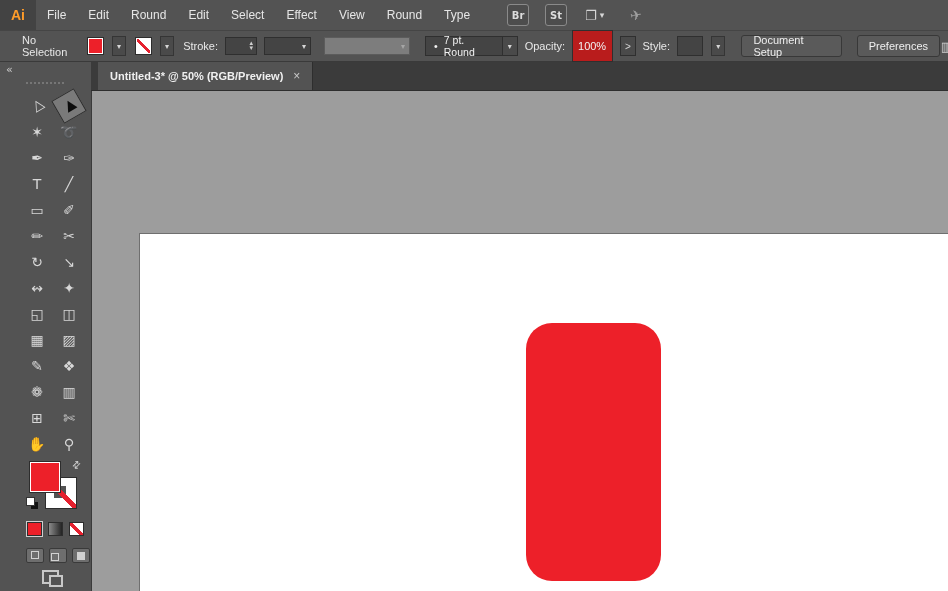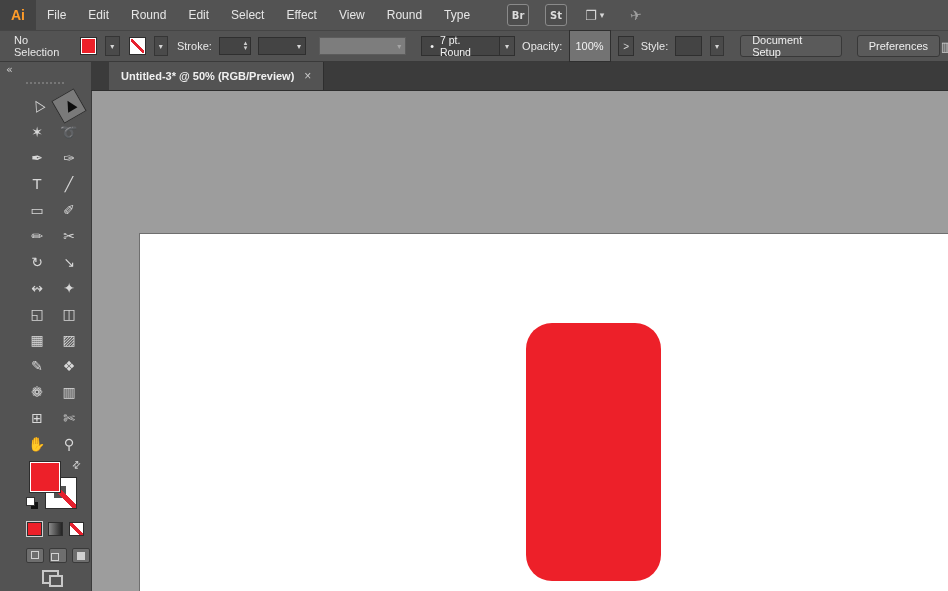--- a/index.html
+++ b/index.html
@@ -30,21 +30,21 @@
   .badge.first{margin-left:26px;}
   .ws-group{display:flex;align-items:center;margin-left:18px;gap:3px;color:#d6d6d6;}
   .ws-glyph{font-size:13px;}
   .chev{font-size:9px;color:#d6d6d6;}
   .share{margin-left:26px;color:#9f9f9f;font-size:14px;transform:rotate(-10deg);}
 
   
   .controlbar{
     position:absolute;left:0;top:30px;width:948px;height:32px;
     background:#535353;border-top:1px solid #454545;border-bottom:1px solid #3a3a3a;
-    display:flex;align-items:center;gap:7px;padding-left:14px;box-sizing:border-box;
+    display:flex;align-items:center;gap:7px;padding-left:22px;box-sizing:border-box;
     color:#e8e8e8;font-size:11px;z-index:25;
   }
   .ul{}
   .swatch{width:16px;height:16px;border:1px solid #2d2d2d;box-shadow:inset 0 0 0 1px #fff;}
   .swatch.none{
     background:#fff;
     background-image:linear-gradient(45deg,transparent 43%,#e5202e 43%,#e5202e 57%,transparent 57%);
   }
   .mini-drop{
     width:13px;height:18px;margin-left:1px;margin-right:2px;
@@ -68,42 +68,42 @@
   }
   .brush-box{
     height:18px;background:#444;border:1px solid #2f2f2f;margin-left:8px;
     display:flex;align-items:center;gap:6px;padding:0 8px;font-size:10.5px;color:#f2f2f2;
   }
   .attach-drop{
     width:15px;height:18px;background:#4a4a4a;border:1px solid #2f2f2f;border-left:none;
     display:flex;align-items:center;justify-content:center;font-size:8px;color:#d6d6d6;margin-left:-7px;
   }
   .opacity-input{
-    width:44px;height:32px;background:#737373;border:1px solid #2f2f2f;
+    width:44px;height:32px;background:#b91c1c;border:1px solid #2f2f2f;
     display:flex;align-items:center;padding-left:5px;box-sizing:border-box;color:#f2f2f2;
   }
   .expand-btn{
     width:14px;height:18px;background:#4a4a4a;border:1px solid #2f2f2f;
     display:flex;align-items:center;justify-content:center;font-size:10px;color:#d6d6d6;
   }
   .style-drop{width:26px;height:18px;background:#444;border:1px solid #2f2f2f;}
   .spacer{flex:1;}
   .btn{
     height:20px;padding:0 11px;background:#5a5a5a;border:1px solid #383838;border-radius:3px;
     display:flex;align-items:center;color:#efefef;font-size:11px;margin-right:8px;
   }
   .edge-icon{position:absolute;right:-5px;top:8px;font-size:13px;color:#cfcfcf;}
 
   
   .tabstrip{
     position:absolute;left:91px;top:62px;right:0;height:28px;
     background:#3b3b3b;border-bottom:1px solid #2e2e2e;display:flex;align-items:flex-end;z-index:20;
   }
   .tab{
-    height:28px;margin-left:18px;padding:0 12px;background:#535353;
+    height:28px;margin-left:7px;padding:0 12px;background:#535353;
     display:flex;align-items:center;gap:10px;color:#f0f0f0;font-size:11px;font-weight:bold;
     border-right:1px solid #2e2e2e;
   }
   .tab-close{font-weight:normal;color:#c9c9c9;font-size:12px;cursor:default;}
 
   
   .toolpanel{
     position:absolute;left:0;top:62px;width:91px;bottom:0;
     background:#535353;border-right:1px solid #3a3a3a;z-index:15;
   }

